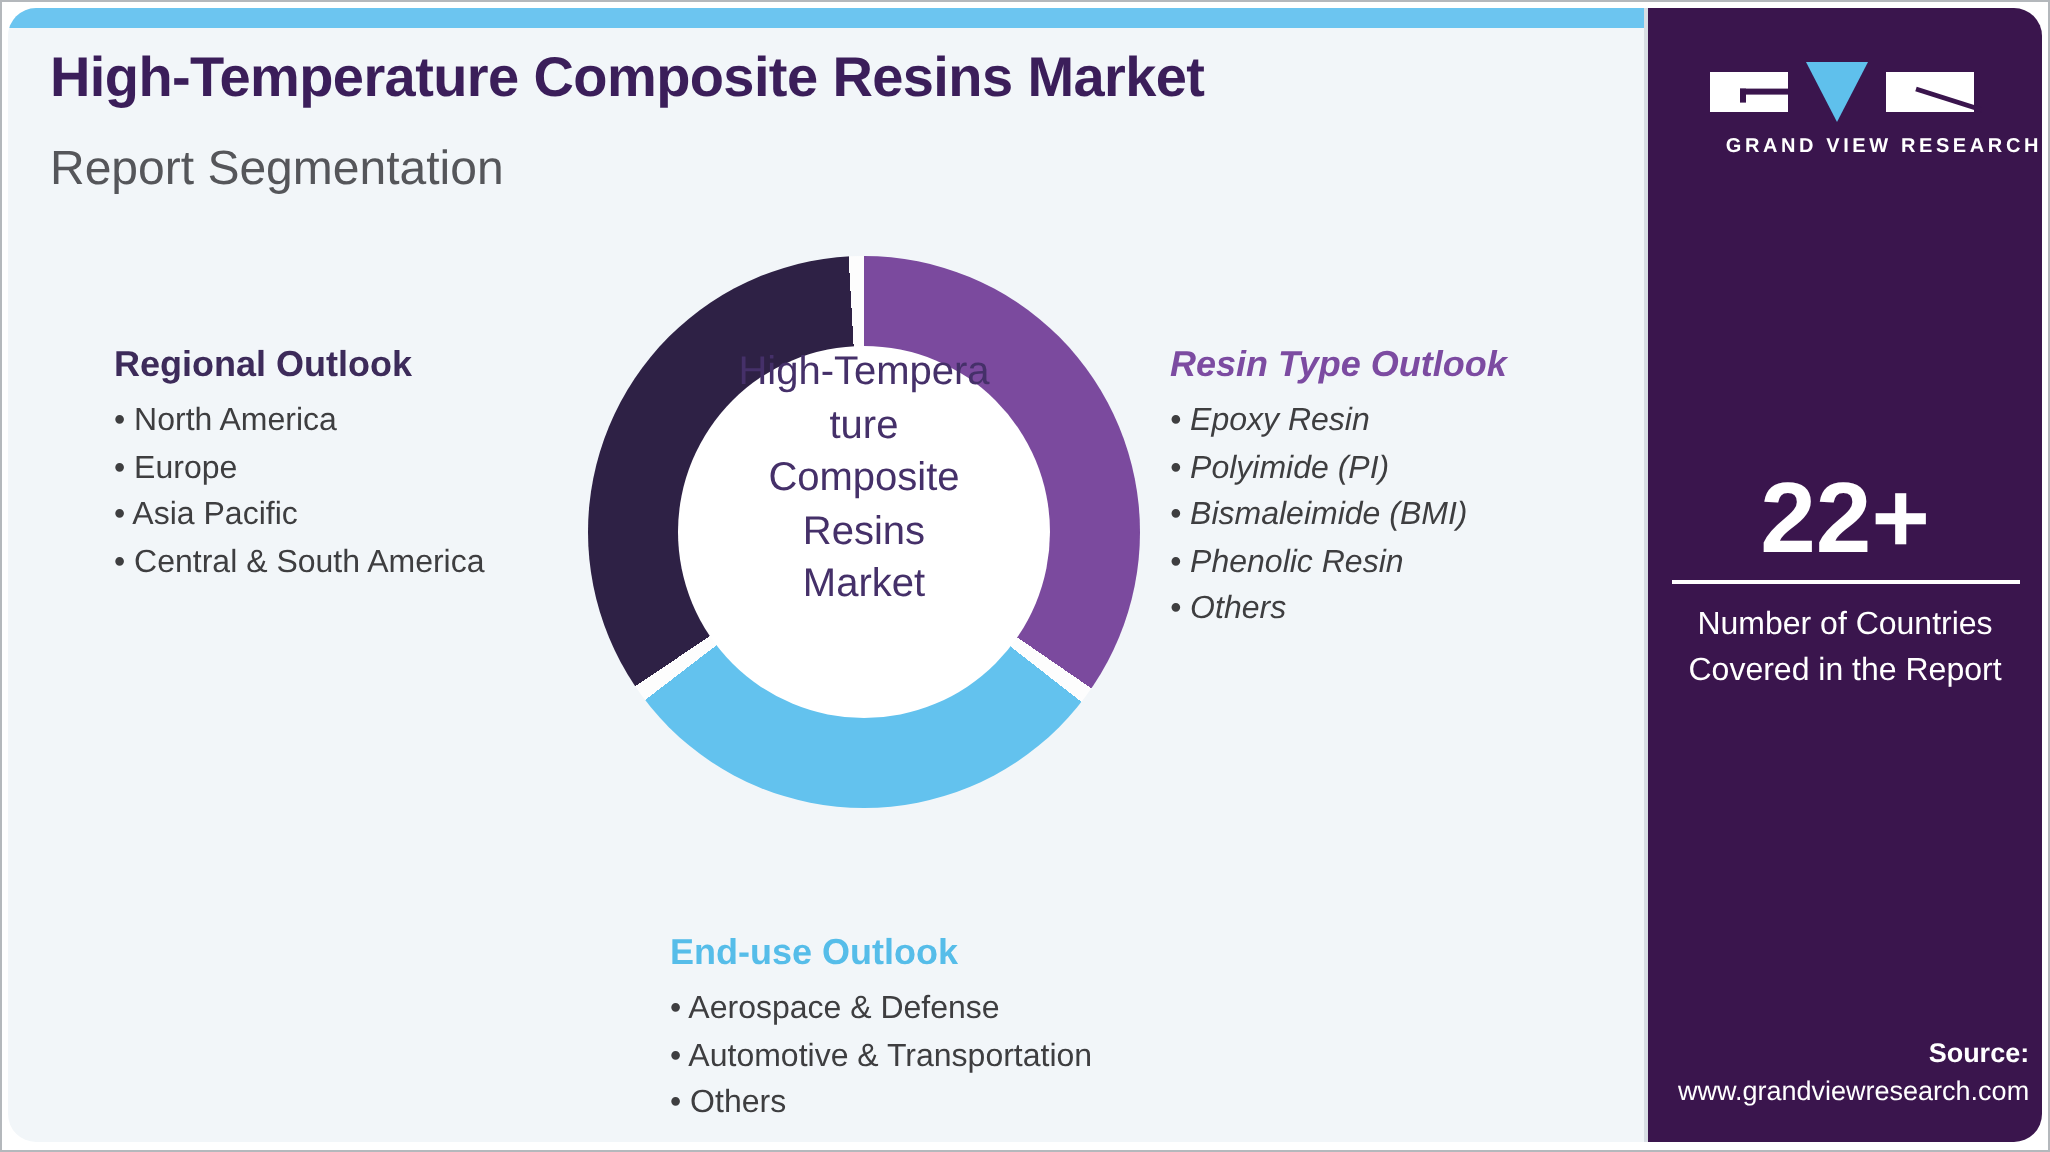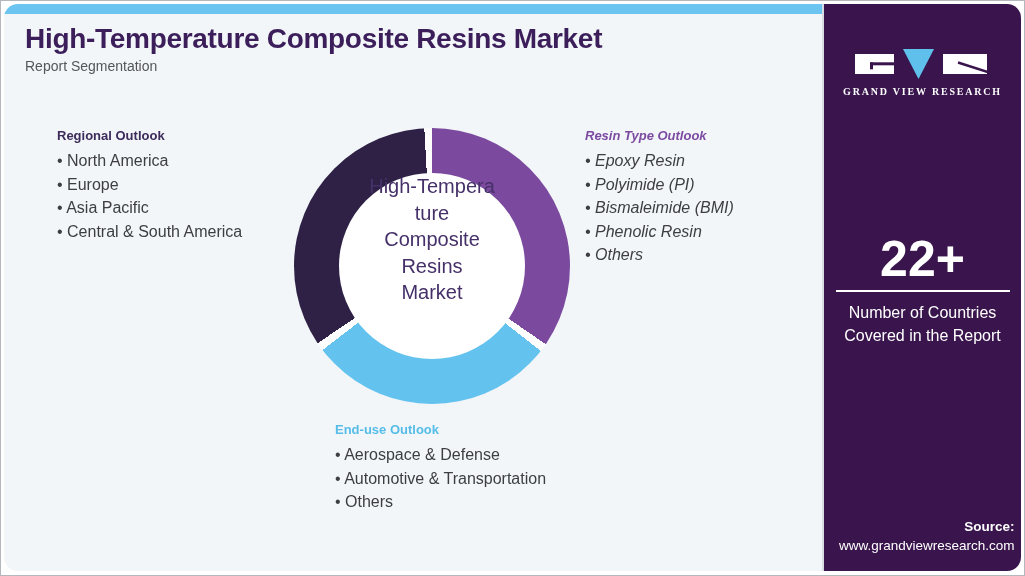--- a/index.html
+++ b/index.html
@@ -13,23 +13,23 @@
   html,body{width:1025px; height:576px; overflow:hidden;}
   body{background:#ffffff; font-family:"Liberation Sans", sans-serif; position:relative;}
   .frame{position:absolute; inset:0; border:1px solid var(--border-gray); pointer-events:none; z-index:10;}
   .card{position:absolute; left:4px; top:4px; width:1017px; height:567px; border-radius:14px;
         overflow:hidden; display:flex;}
   
   .content{width:818px; height:100%; background:var(--card-bg); position:relative;}
   .topbar{height:10px; width:100%; background:var(--topbar-blue);}
   .header{position:absolute; left:21px; top:19px;}
   .header h1{font-size:28px; font-weight:bold; color:var(--title-color); letter-spacing:-0.3px; line-height:1.15;}
-  .header .subtitle{font-size:14px; color:var(--subtitle-color); margin-top:3px;}
+  .header .subtitle{font-size:24px; color:var(--subtitle-color); margin-top:16px;}
   .outlook{position:absolute;}
-  .outlook h2{font-size:13px; font-weight:bold; margin-bottom:6px;}
+  .outlook h2{font-size:18px; font-weight:bold; margin-bottom:6px;margin-top:44px;}
   .outlook ul{list-style:none;}
   .outlook li{font-size:16px; color:var(--body-text); line-height:23.5px; white-space:nowrap;}
   .outlook li::before{content:"• "; color:var(--body-text);}
   .outlook.regional{left:53px; top:124px;}
   .outlook.regional h2{color:var(--heading-regional);}
   .outlook.resin{left:581px; top:124px;font-style:italic;}
   .outlook.resin h2{color:var(--heading-resin);}
   .outlook.enduse{left:331px; top:418px;}
   .outlook.enduse h2{color:var(--heading-enduse);}
   
@@ -40,21 +40,21 @@
       var(--seg-blue) 128deg 232.5deg,
       #fdfdfd 232.5deg 236deg,
       var(--seg-dark) 236deg 356.8deg,
       #fdfdfd 356.8deg 360deg);}
   .hole{position:absolute; inset:45px; border-radius:50%; background:#ffffff;
         display:flex; justify-content:center;}
   .center-text{text-align:center; font-size:20px; line-height:26.5px; color:var(--center-text);}
   
   .sidebar{width:199px; height:100%; background:var(--sidebar-bg); border-left:2px solid var(--separator);
            position:relative; color:#ffffff;}
-  .logo{padding-top:45px; text-align:center;font-family:Liberation Serif, serif;}
+  .logo{padding-top:27px; text-align:right;}
   .logo-glyphs{display:flex; justify-content:center; align-items:center; gap:9px; height:30px;}
   .logo-text{margin-top:7px; font-size:10px; font-weight:bold; letter-spacing:1.8px; color:#ffffff; white-space:nowrap;}
   .stat{position:absolute; top:232px; left:0; right:0; text-align:center;}
   .stat-value{font-size:50px; font-weight:bold; line-height:46px;}
   .stat-divider{width:174px; margin:8px auto 9px auto; border-top:2px solid #ffffff;}
   .stat-label{font-size:16px; line-height:23px; width:178px; margin:0 auto;}
   .source{position:absolute; left:15px; bottom:16px; font-size:13.5px; line-height:19px; text-align:right;}
   .source-label{font-weight:bold;}
 </style>
 </head>

